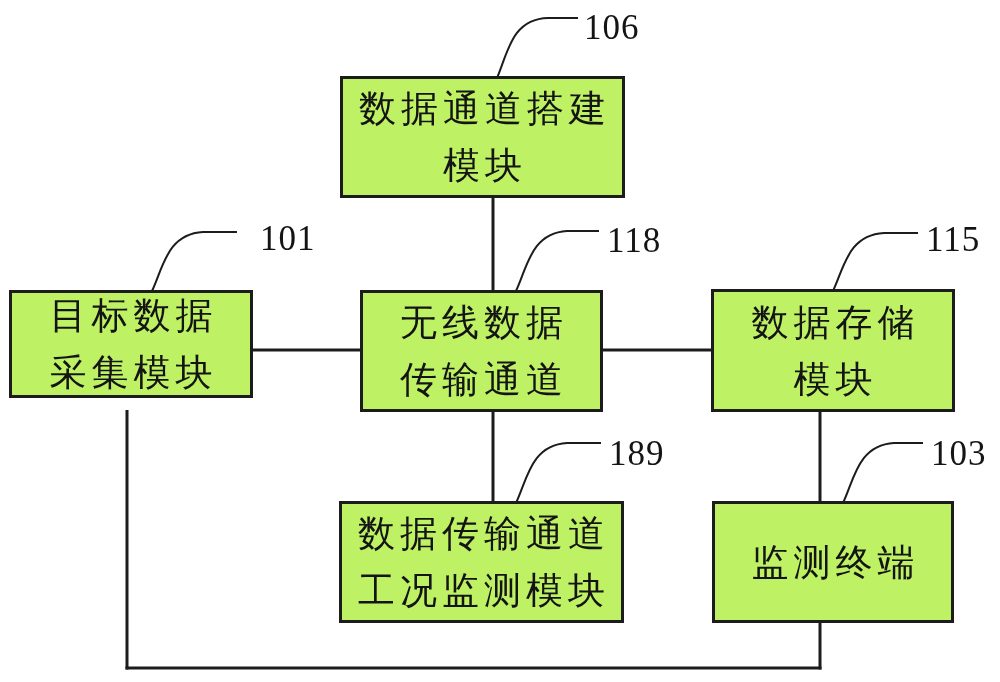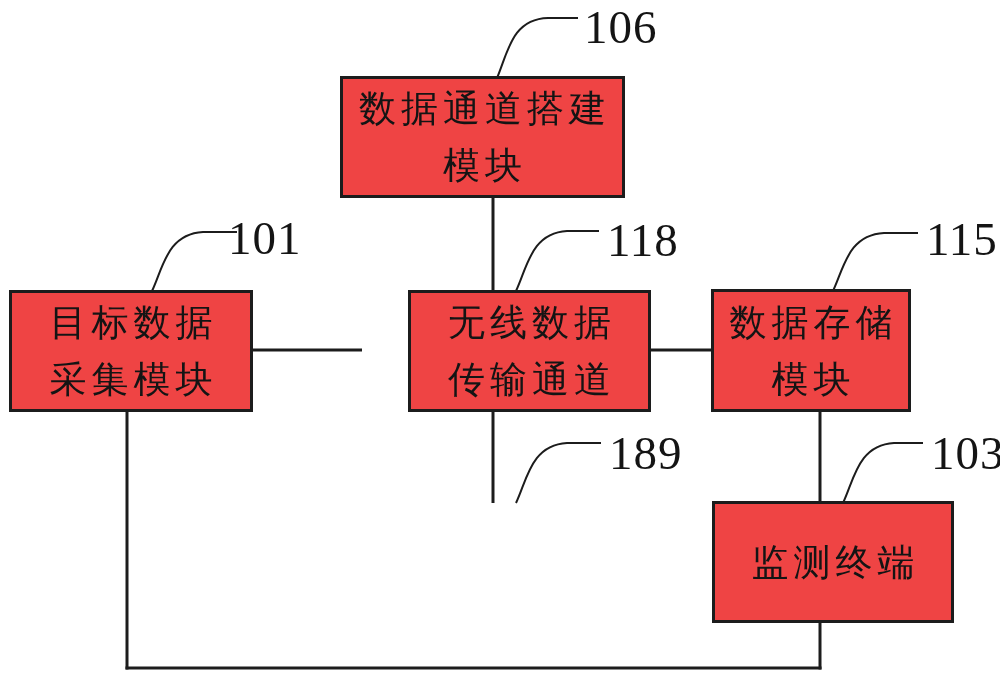--- a/index.html
+++ b/index.html
@@ -21,47 +21,47 @@
     position: absolute;
     left: 0;
     top: 0;
     width: 1000px;
     height: 682px;
   }
   .box {
     position: absolute;
     box-sizing: border-box;
     border: 3px solid #1c1c1c;
-    background: #ef4444;
+    background: #bef264;
     display: flex;
     align-items: center;
     justify-content: center;
     text-align: center;
     color: #141414;
     font-size: 37px;
     line-height: 57px;
     letter-spacing: 5px;
     padding-left: 5px; 
     white-space: pre-line;
   }
   .b106 { left: 340px; top:  76px; width: 285px; height: 122px; }
-  .b101 { left:   9px; top: 290px; width: 244px; height: 122px; }
-  .b104 { left: 360px; top: 290px; width: 243px; height: 122px; margin-left: 48px; }
-  .b102 { left: 711px; top: 289px; width: 200px; height: 123px; }
+  .b101 { left:   9px; top: 290px; width: 244px; height: 108px; }
+  .b104 { left: 360px; top: 290px; width: 243px; height: 122px; }
+  .b102 { left: 711px; top: 289px; width: 244px; height: 123px; }
   .b105 { left: 339px; top: 501px; width: 285px; height: 122px; }
   .b103 { left: 712px; top: 501px; width: 242px; height: 122px; }
   .refnum {
     position: absolute;
     color: #141414;
-    font-size: 47px;
+    font-size: 35px;
     line-height: 35px;
     letter-spacing: 1px;
   }
   .n106 { left: 584px; top:  10px; }
-  .n101 { left: 228px; top: 221px; }
+  .n101 { left: 260px; top: 221px; }
   .n104 { left: 607px; top: 223px; }
   .n102 { left: 926px; top: 222px; }
   .n105 { left: 609px; top: 436px; }
   .n103 { left: 931px; top: 436px; }
 </style>
 </head>
 <body>
 
 <div class="canvas">
 
@@ -93,20 +93,24 @@
 采集模块</span>
   </div>
   <div class="box b104">
     <span>无线数据
 传输通道</span>
   </div>
   <div class="box b102">
     <span>数据存储
 模块</span>
   </div>
+  <div class="box b105">
+    <span>数据传输通道
+工况监测模块</span>
+  </div>
   <div class="box b103">
     <span>监测终端</span>
   </div>
 
   <div class="refnum n106">106</div>
   <div class="refnum n101">101</div>
   <div class="refnum n104">118</div>
   <div class="refnum n102">115</div>
   <div class="refnum n105">189</div>
   <div class="refnum n103">103</div>

